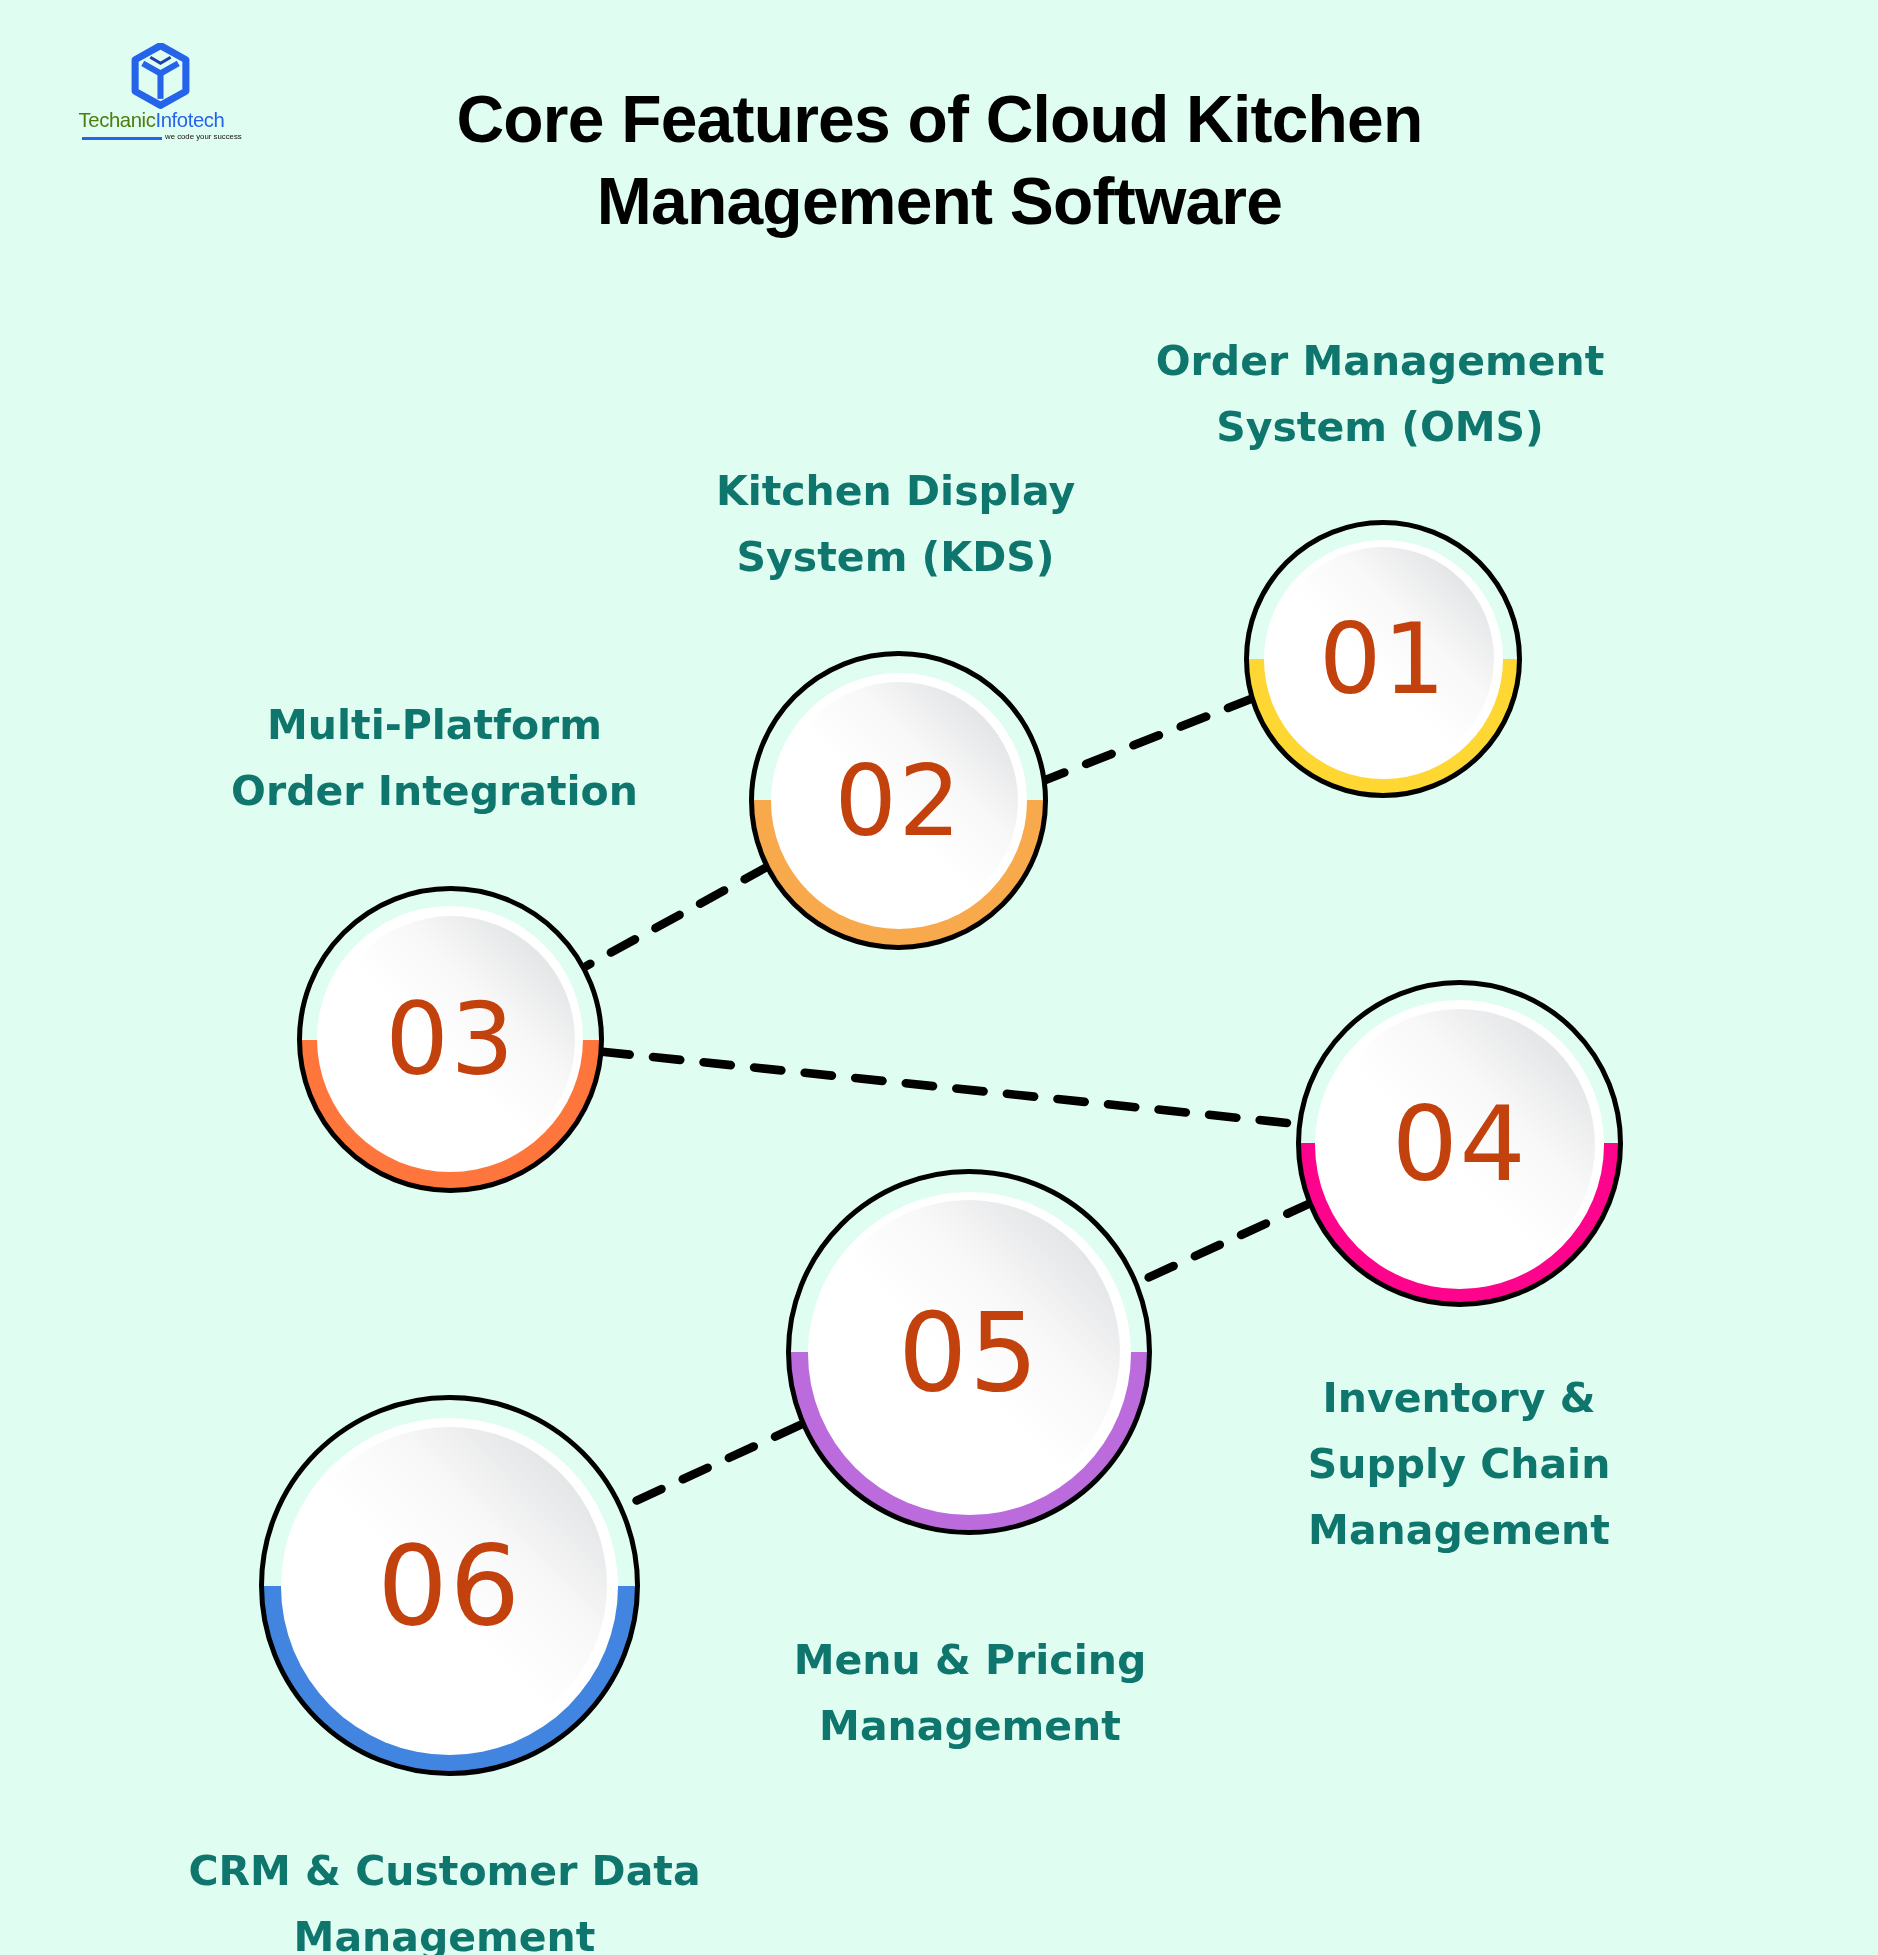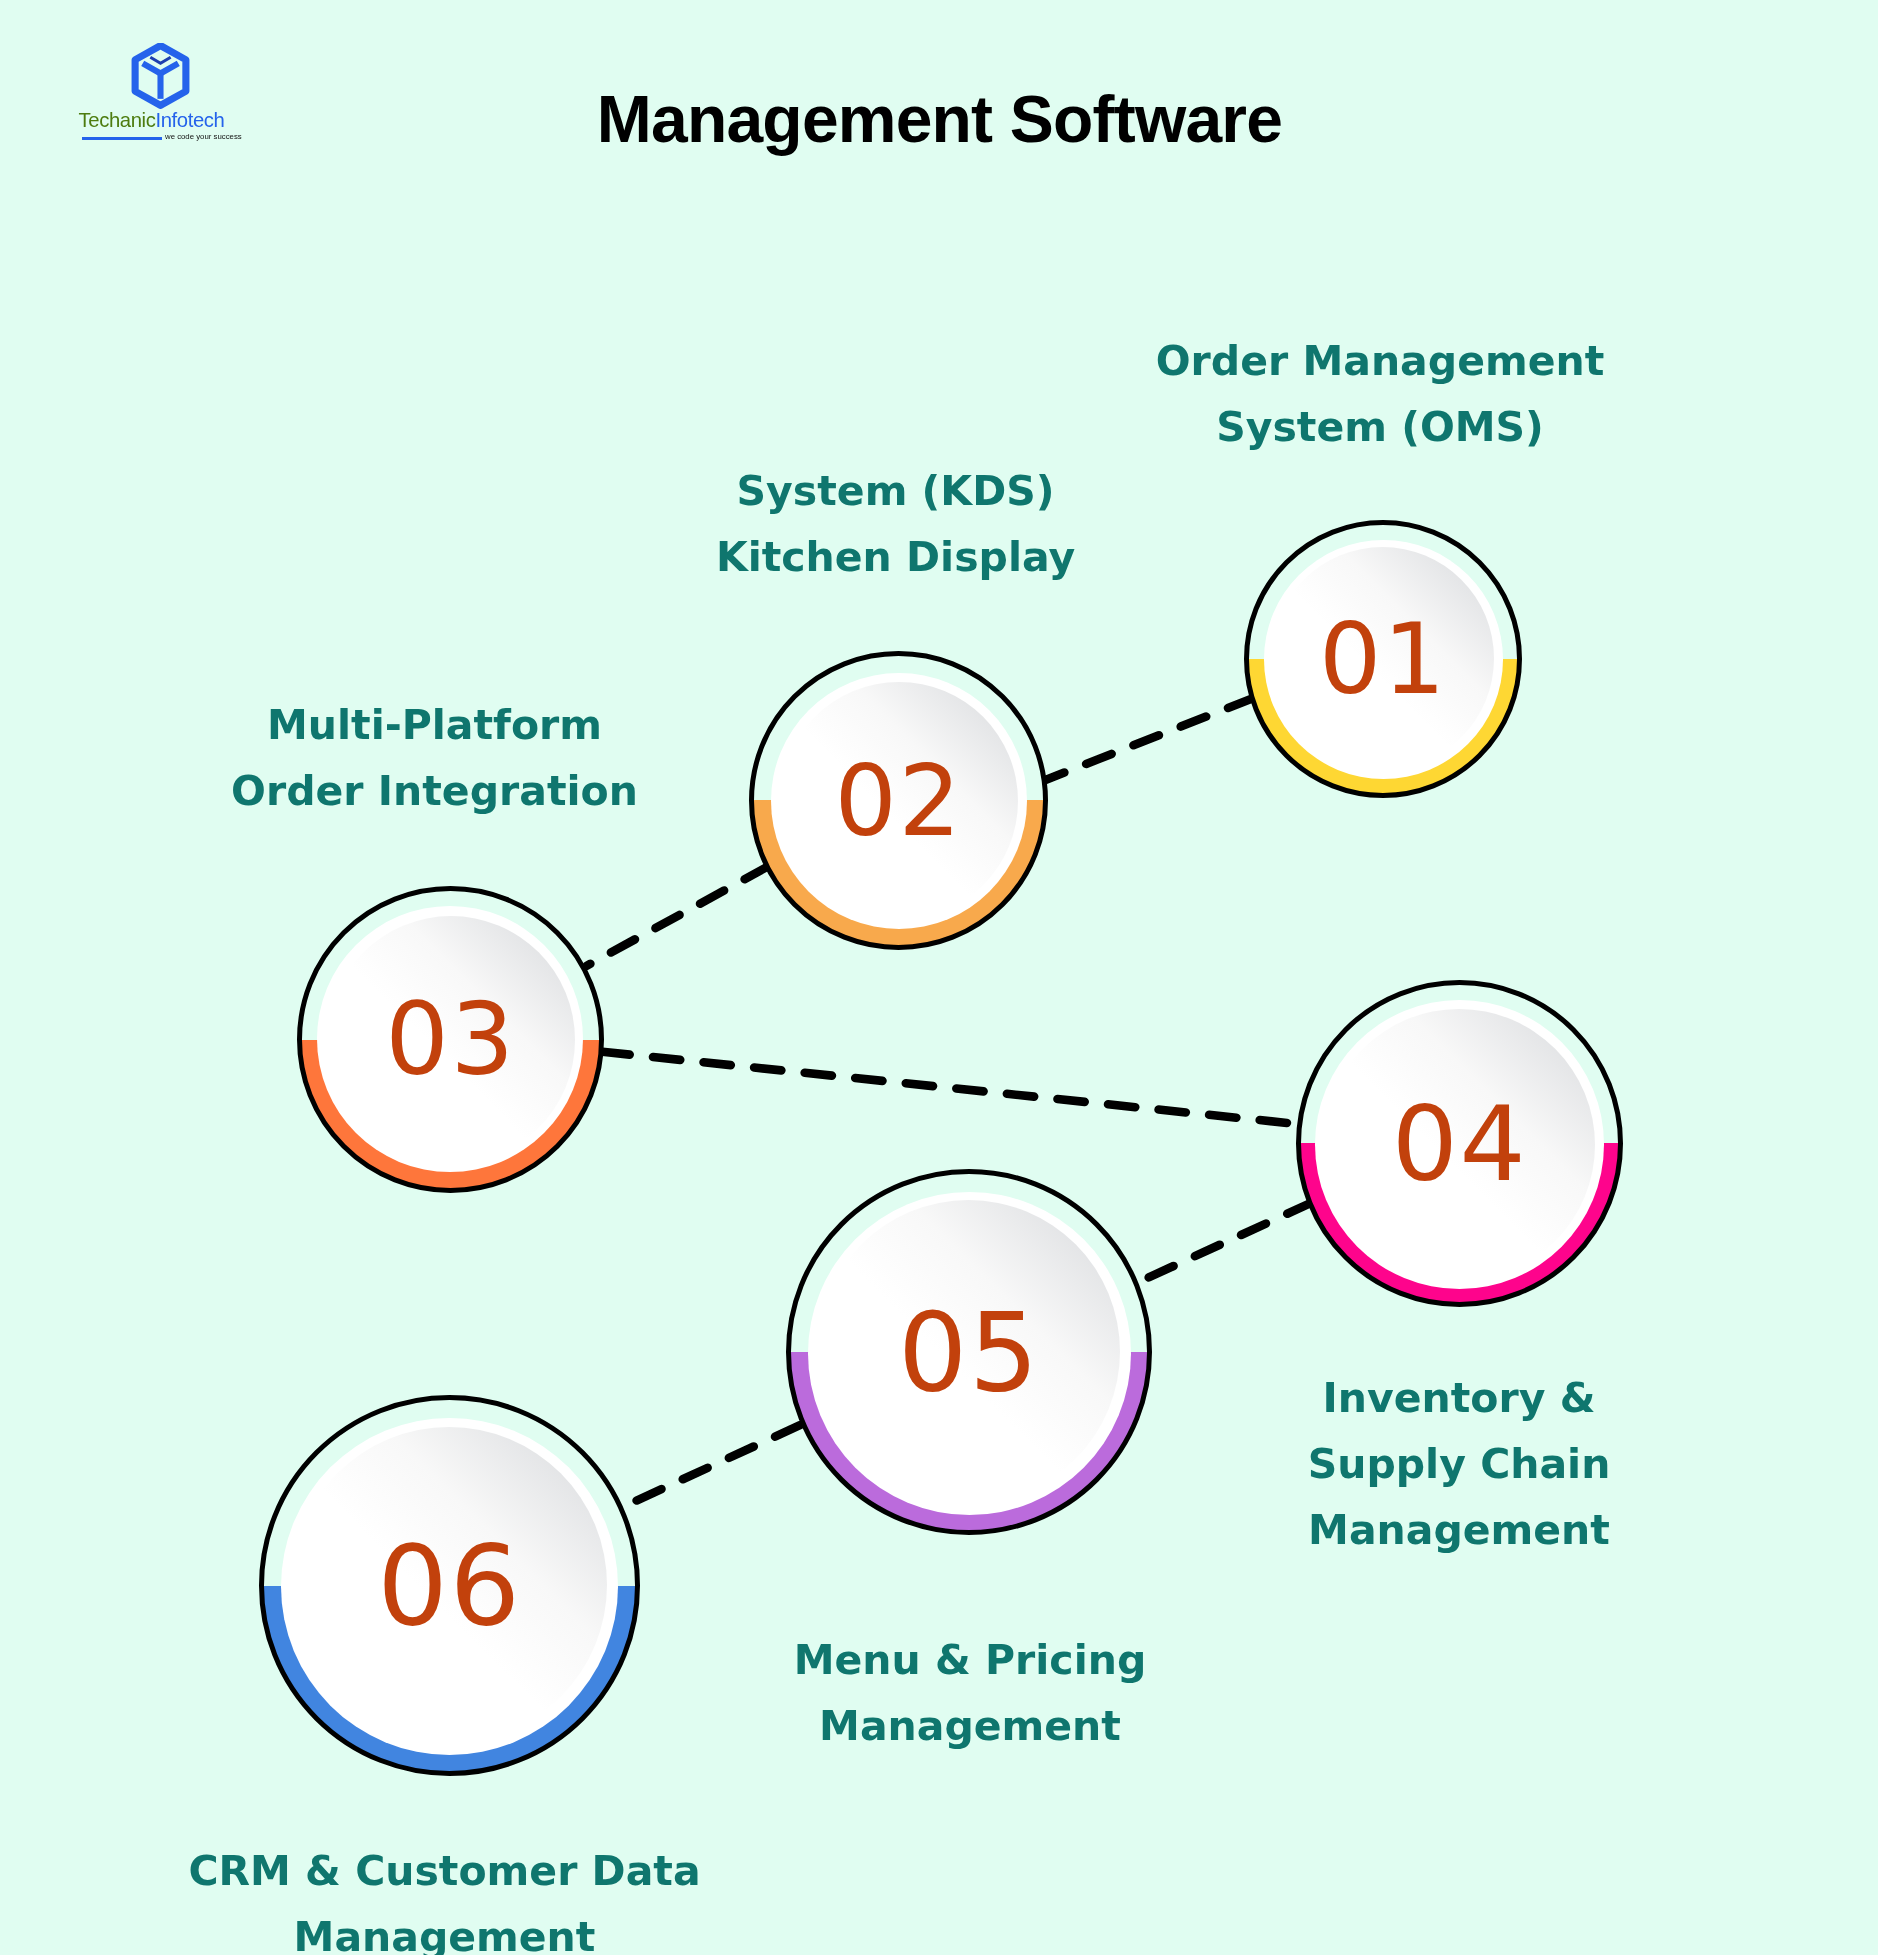--- a/index.html
+++ b/index.html
@@ -88,20 +88,21 @@
     <polyline points="40,28 60,40 80,28" fill="none" stroke="#1e40af" stroke-width="6"></polyline>
   </svg>
   <div class="logo-name">
     <span class="a">Techanic</span><span class="b">Infotech</span>
   </div>
   <div class="logo-rule"></div>
   <div class="logo-tag">we code your success</div>
 </div>
 
 <div class="title">
+  <div>Core Features of Cloud Kitchen</div>
   <div>Management Software</div>
 </div>
 
 <svg class="lines" viewBox="0 0 4804 5220">
   <g stroke="#000" stroke-width="22" stroke-linecap="round" stroke-dasharray="70 60" fill="none">
     <line x1="3205" y1="1785" x2="2665" y2="1998"></line>
     <line x1="1965" y1="2215" x2="1500" y2="2470"></line>
     <line x1="1540" y1="2690" x2="3320" y2="2875"></line>
     <line x1="3355" y1="3075" x2="2920" y2="3275"></line>
     <line x1="2045" y1="3645" x2="1590" y2="3855"></line>
@@ -119,22 +120,22 @@
   <div>System (OMS)</div>
 </div>
 
 <div class="node" style="left:749px; top:651px; width:299px; height:299px; --accent:#f8a94c;">
   <div class="outer"></div>
   <div class="ring" style="left:21.5px; top:21.5px; width:256px; height:256px;"></div>
   <div class="inner" style="left:30.5px; top:30.5px; width:238px; height:238px;"></div>
   <div class="num" style="font-size:98px;">02</div>
 </div>
 <div class="label" style="left:661px; top:458px; width:469px;">
+  <div>Kitchen Display</div>
   <div>System (KDS)</div>
-  <div>Kitchen Display</div>
 </div>
 
 <div class="node" style="left:297px; top:886px; width:307px; height:307px; --accent:#fe763b;">
   <div class="outer"></div>
   <div class="ring" style="left:20.3px; top:20.3px; width:266px; height:266px;"></div>
   <div class="inner" style="left:30px; top:30px; width:248px; height:248px;"></div>
   <div class="num" style="font-size:100px;">03</div>
 </div>
 <div class="label" style="left:196px; top:692px; width:477px;">
   <div>Multi-Platform</div>

